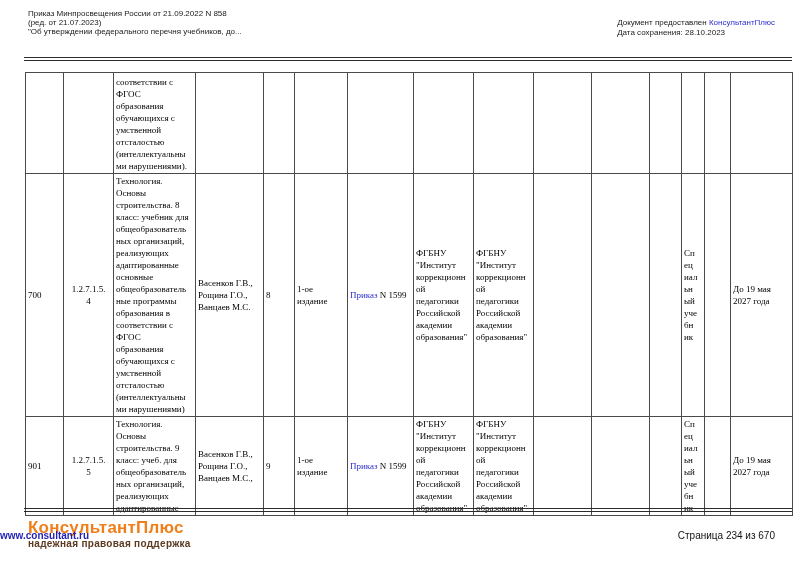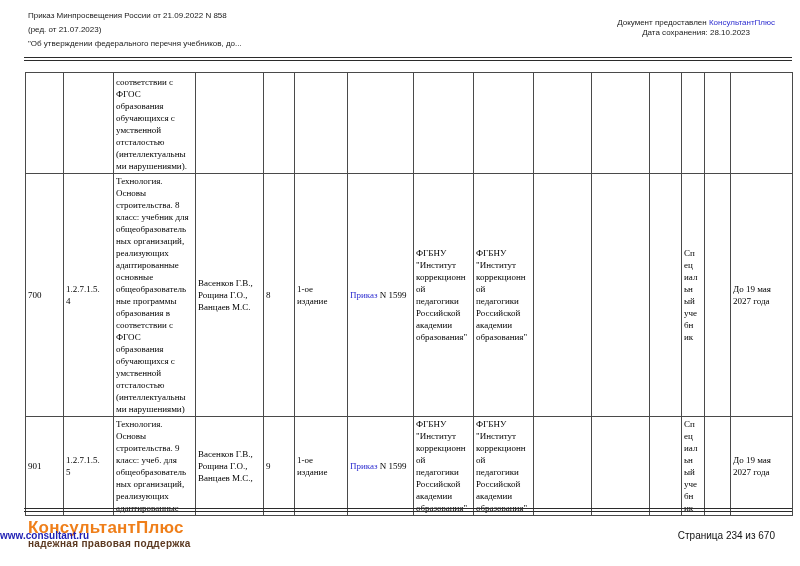--- a/index.html
+++ b/index.html
@@ -1,37 +1,37 @@
 <!DOCTYPE html>
 <html><head>
 <meta charset="utf-8">
 <style>
   * { margin:0; padding:0; box-sizing:border-box; }
   html,body { width:800px; height:566px; background:#ffffff; overflow:hidden; }
   body { font-family:"Liberation Sans", sans-serif; color:#000; position:relative; }
 
   
-  .hdr-left { position:absolute; left:28px; top:9px; font-size:8px; line-height:14px;
+  .hdr-left { position:absolute; left:28px; top:9px; font-size:8px; line-height:9px;
               white-space:pre-line; color:#1a1a1a; }
   .hdr-right { position:absolute; right:25px; top:18px; font-size:8px; line-height:10px;
-               text-align:center; color:#1a1a1a; }
+               text-align:left; color:#1a1a1a; }
   .link-blue { color:#2d2dd0; cursor:pointer; }
   .rule { position:absolute; left:24px; width:768px; height:0;
           border-top:4px double #2b2b2b; }
   .rule-top { top:57px; }
   .rule-bottom { top:508px; }
 
   
   table.doc { position:absolute; left:25px; top:72px; width:767px;
               border-collapse:collapse; table-layout:fixed;
               font-family:"Liberation Serif", serif; font-size:9px; line-height:12px; }
   table.doc td { border:1px solid #4a4a4a; text-align:left; vertical-align:middle;
                  padding:1px 2px; white-space:pre-line; overflow:hidden;
                  word-wrap:break-word; }
-  table.doc td.left { text-align:left; }
+  table.doc td.left { text-align:center; }
   tr.row-cont td { vertical-align:top; padding-top:3px; }
   tr.row-cont { height:99px; }
   tr.row-900 { height:227px; }
   tr.row-901 { height:94px; }
   .prikaz-link { color:#2d2dd0; cursor:pointer; }
 
   
   .ftr-logo { position:absolute; left:28px; top:518px; }
   .ftr-logo .brand { font-size:17px; font-weight:bold; color:#ef7f1a; letter-spacing:0.2px; }
   .ftr-logo .tagline { font-size:10px; font-weight:bold; color:#5c3a22; margin-top:0; letter-spacing:0.3px; }

